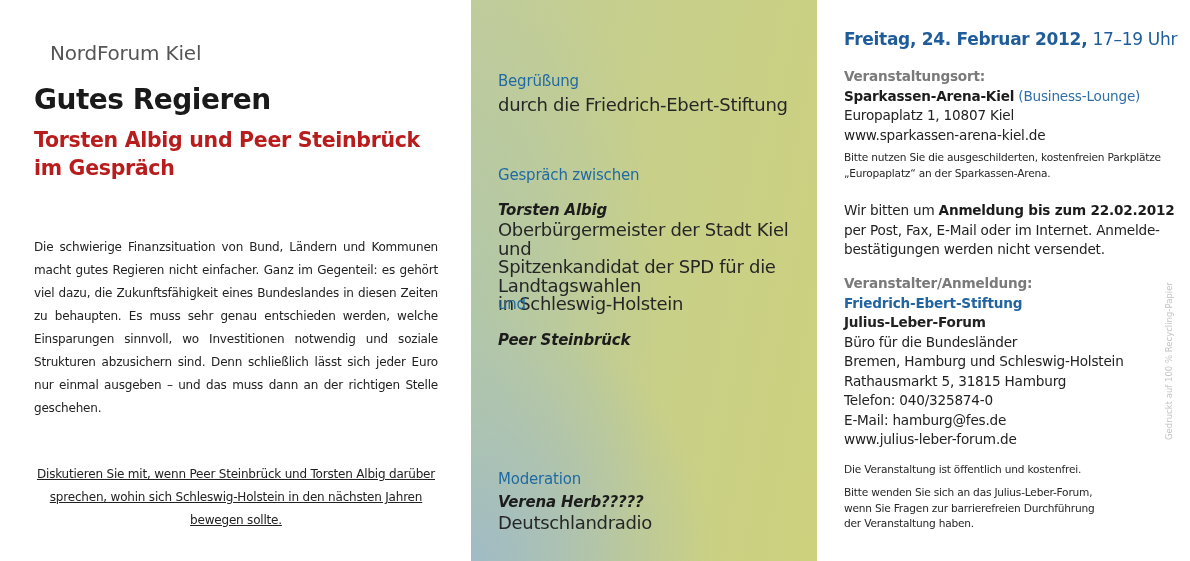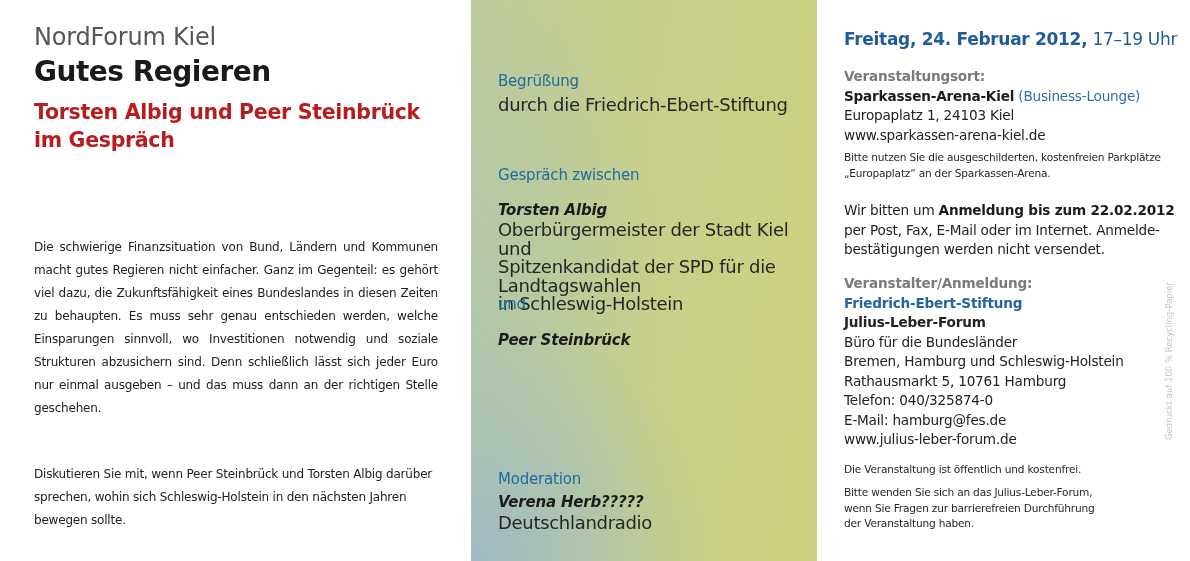--- a/index.html
+++ b/index.html
@@ -11,26 +11,26 @@
   #left { left:0; width:471px; padding:24px 0 0 34px; }
   #mid {
     left:471px; width:346px; padding:0 0 0 28px;
     background:
       radial-gradient(ellipse 70% 45% at 0% 100%, rgba(158,186,200,0.95) 0%, rgba(158,186,200,0) 100%),
       radial-gradient(ellipse 55% 70% at 0% 55%, rgba(170,196,178,0.7) 0%, rgba(170,196,178,0) 100%),
       linear-gradient(100deg, #c3cd98 0%, #c7cf8a 45%, #cdd17e 100%);
   }
   #right { left:817px; width:373px; padding:0 0 0 28px; }
 
-  .kicker { font-size:24px; color:#555; font-weight:normal; margin:0; line-height:26px; letter-spacing:-0.2px; }
+  .kicker { font-size:20px; color:#555; font-weight:normal; margin:16px; line-height:26px; letter-spacing:-0.2px; }
   .title { font-size:28px; font-weight:bold; color:#1a1a1a; margin:4px 0 0 0; line-height:36px; letter-spacing:-0.5px; }
   .subtitle { font-size:20.5px; color:#b91c1c; margin:8px 0 0 0; line-height:28px; letter-spacing:-0.3px; }
   .body-text { width:404px; font-size:12px; line-height:23px; text-align:justify; margin:0; color:#222; letter-spacing:-0.2px; }
   #intro { position:absolute; top:236px; left:34px; }
-  #invite { position:absolute; top:463px; left:34px; text-align:left; }
+  #invite { position:absolute; top:463px; left:34px; text-align:center;text-decoration:underline; }
 
   .m-abs { position:absolute; left:27px; }
   .m-head { font-size:15px; color:#1f6aa3; line-height:20px; letter-spacing:-0.2px; }
   .m-sub { font-size:18px; color:#262626; line-height:18.5px; letter-spacing:-0.3px; }
   .m-name { font-size:15px; font-weight:bold; font-style:italic; color:#1c1c1c; line-height:20px; letter-spacing:-0.2px; }
 
   .r-abs { position:absolute; left:27px; }
   .date-line { font-size:17px; line-height:22px; color:#1f5c9a; letter-spacing:-0.3px; }
   .date-line b { font-weight:bold; }
   .r-label { font-size:13.6px; font-weight:bold; color:#7a7a7a; line-height:19.5px; letter-spacing:-0.2px; }
@@ -84,21 +84,21 @@
 <section id="right" class="panel">
   <div class="r-abs date-line" style="top:28px;">
     <b>Freitag, 24. Februar 2012,</b><span> 17–19 Uhr</span>
   </div>
 
   <div class="r-abs" style="top:67px;">
     <div class="r-label">Veranstaltungsort:</div>
     <div class="r-line">
       <b>Sparkassen-Arena-Kiel</b><span class="r-blue"> (Business-Lounge)</span>
     </div>
-    <div class="r-line">Europaplatz 1, 24103 Kiel</div>
+    <div class="r-line">Europaplatz 1, 10807 Kiel</div>
     <div class="r-line">www.sparkassen-arena-kiel.de</div>
   </div>
 
   <div class="r-abs r-small" style="top:150px;">
     <span>Bitte nutzen Sie die ausgeschilderten, kostenfreien Parkplätze</span><br>
     <span>„Europaplatz“ an der Sparkassen-Arena.</span>
   </div>
 
   <div class="r-abs" style="top:201px;">
     <div class="r-line">
@@ -107,21 +107,21 @@
     <div class="r-line">per Post, Fax, E-Mail oder im Internet. Anmelde-</div>
     <div class="r-line">bestätigungen werden nicht versendet.</div>
   </div>
 
   <div class="r-abs" style="top:274px;">
     <div class="r-label">Veranstalter/Anmeldung:</div>
     <div class="r-bold-blue">Friedrich-Ebert-Stiftung</div>
     <div class="r-line" style="font-weight:bold;">Julius-Leber-Forum</div>
     <div class="r-line">Büro für die Bundesländer</div>
     <div class="r-line">Bremen, Hamburg und Schleswig-Holstein</div>
-    <div class="r-line">Rathausmarkt 5, 10761 Hamburg</div>
+    <div class="r-line">Rathausmarkt 5, 31815 Hamburg</div>
     <div class="r-line">Telefon: 040/325874-0</div>
     <div class="r-line">E-Mail: hamburg@fes.de</div>
     <div class="r-line">www.julius-leber-forum.de</div>
   </div>
 
   <div class="r-abs r-small" style="top:462px;">Die Veranstaltung ist öffentlich und kostenfrei.</div>
 
   <div class="r-abs r-small" style="top:485px;">
     <span>Bitte wenden Sie sich an das Julius-Leber-Forum,</span><br>
     <span>wenn Sie Fragen zur barrierefreien Durchführung</span><br>

